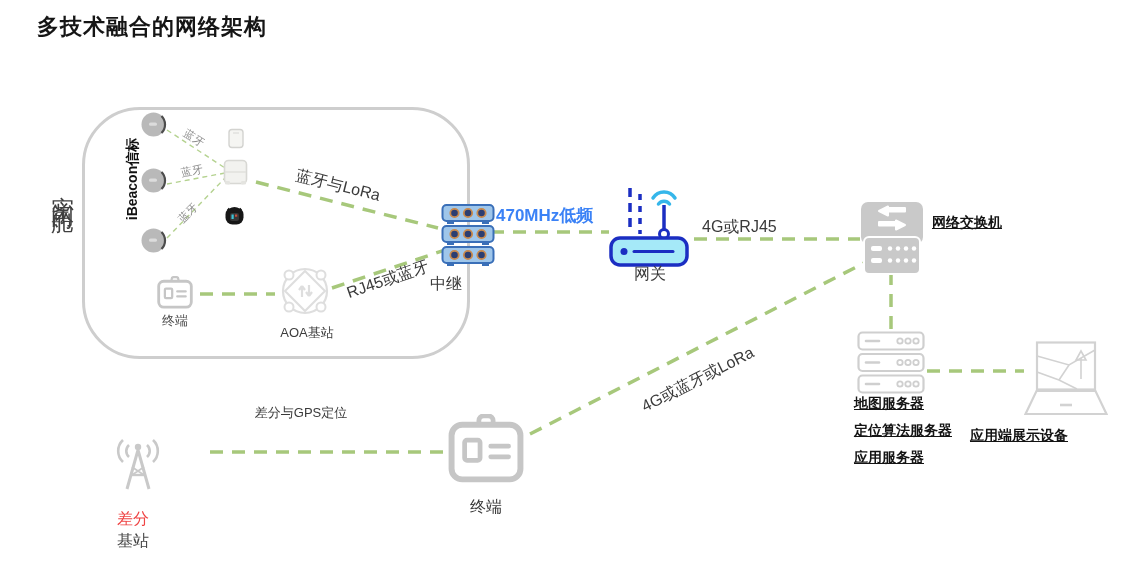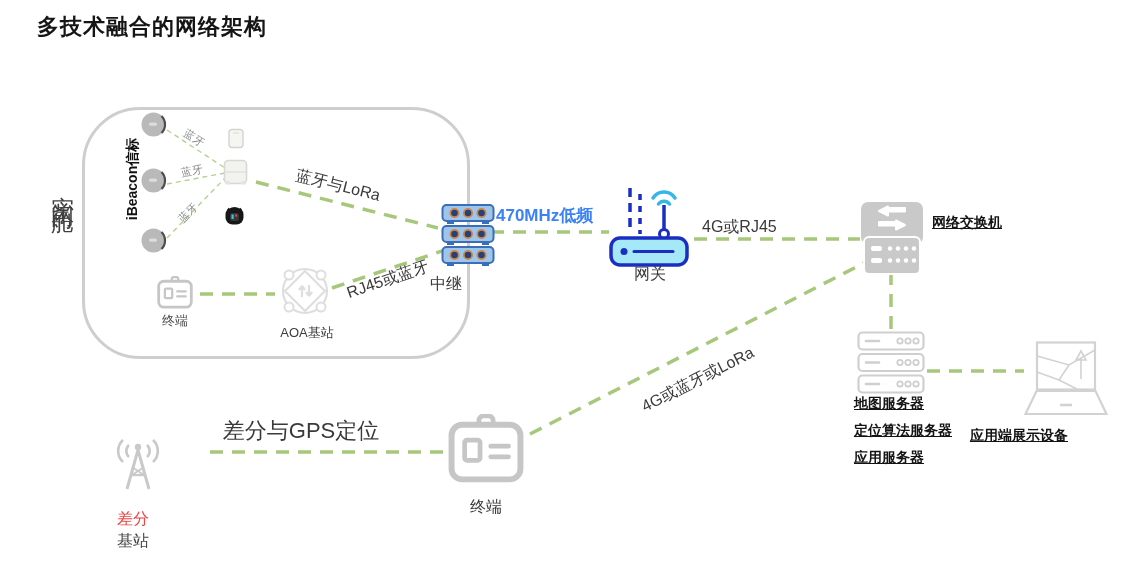--- a/index.html
+++ b/index.html
@@ -254,15 +254,15 @@
       <path d="M20 30 L32 38 M32 30 L20 38" stroke-width="1.8"></path>
       <path d="M11 3 A15 15 0 0 0 11 25" stroke-width="2.6"></path>
       <path d="M17 8 A8 8 0 0 0 17 20" stroke-width="2.6"></path>
       <path d="M41 3 A15 15 0 0 1 41 25" stroke-width="2.6"></path>
       <path d="M35 8 A8 8 0 0 1 35 20" stroke-width="2.6"></path>
     </svg>
   </div>
   <div class="lbl" style="left:93px;top:509px;color:#ef4444">差分</div>
   <div class="lbl" style="left:93px;top:531px;color:#464646">基站</div>
 
-  <div class="lbl c" style="left:277px;top:431px;font-size:22px">差分与GPS定位</div>
+  <div class="lbl c" style="left:277px;top:413px;font-size:13px">差分与GPS定位</div>
 
 </div>
 
 </body></html>

